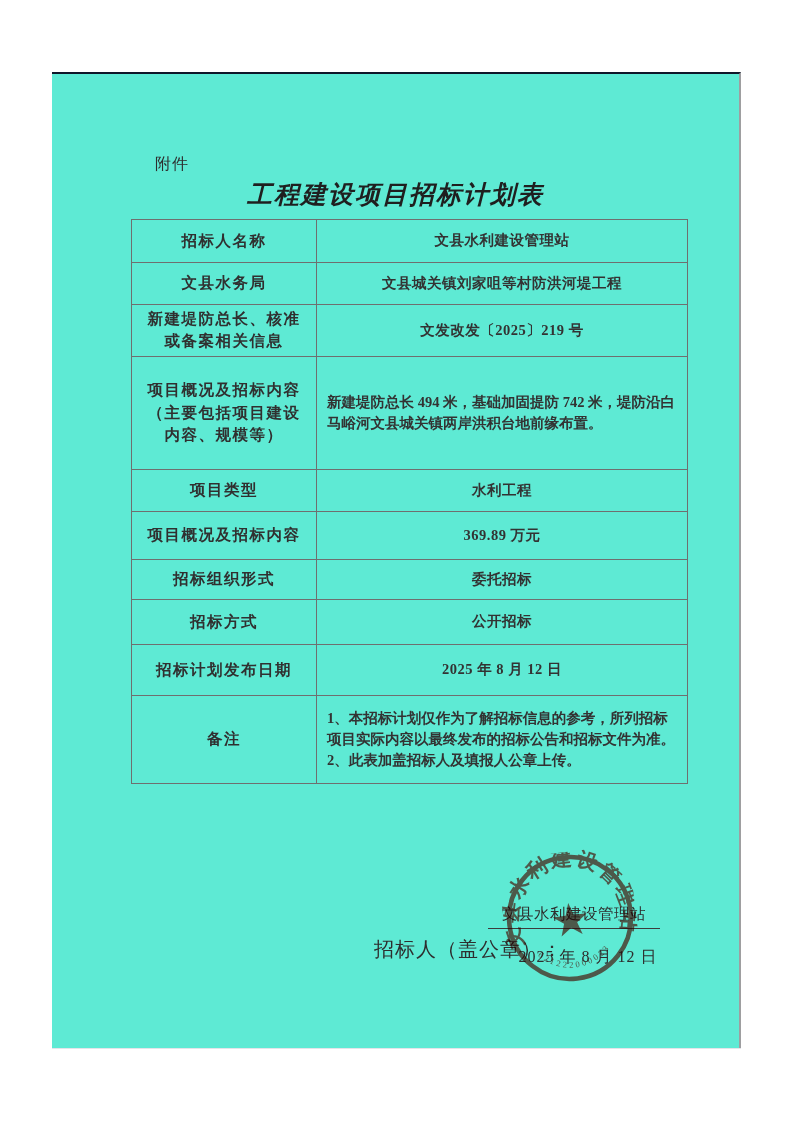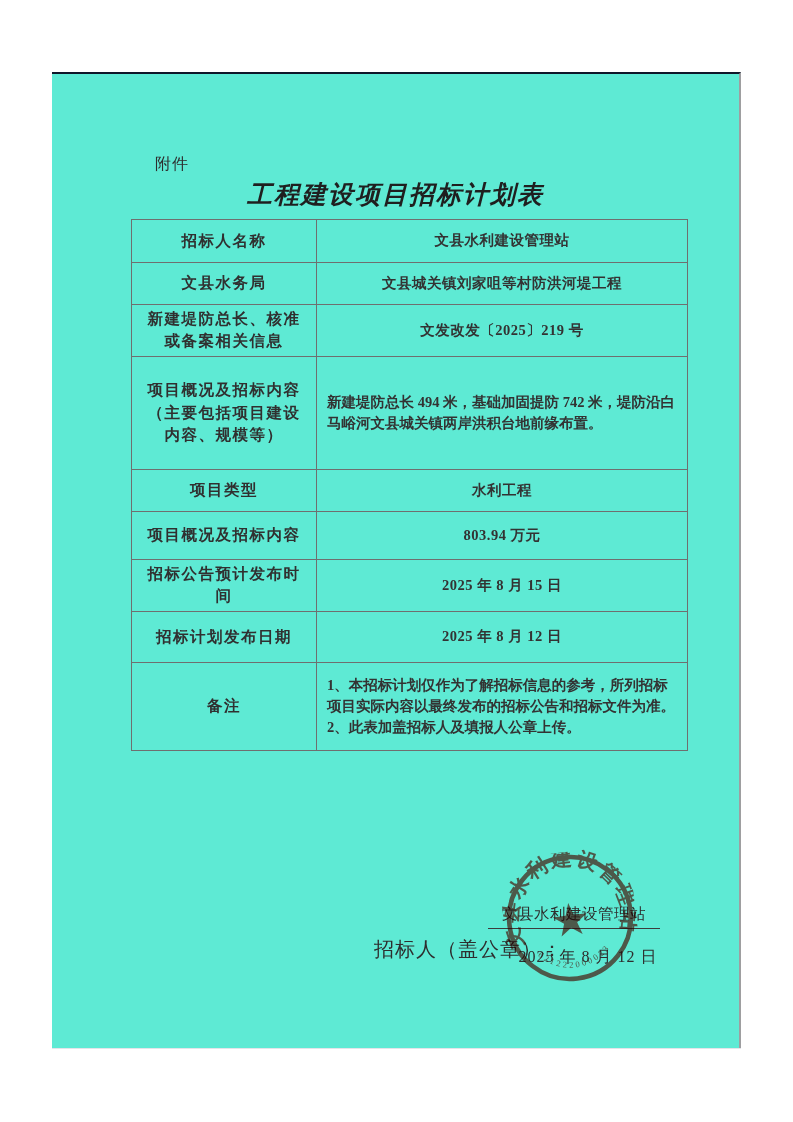--- a/index.html
+++ b/index.html
@@ -97,25 +97,29 @@
         <td class="lbl">项目概况及招标内容
 （主要包括项目建设内容、规模等）</td>
         <td class="val">新建堤防总长 494 米，基础加固提防 742 米，堤防沿白马峪河文县城关镇两岸洪积台地前缘布置。</td>
       </tr>
       <tr class="h42">
         <td class="lbl">项目类型</td>
         <td class="val">水利工程</td>
       </tr>
       <tr class="h48">
         <td class="lbl">项目概况及招标内容</td>
-        <td class="val">803.94 万元</td>
+        <td class="val">369.89 万元</td>
       </tr>
-      <tr class="h48">
-        <td class="lbl">招标公告预计发布时间</td>
-        <td class="val">2025 年 8 月 15 日</td>
+      <tr class="h40">
+        <td class="lbl">招标组织形式</td>
+        <td class="val">委托招标</td>
+      </tr>
+      <tr class="h45">
+        <td class="lbl">招标方式</td>
+        <td class="val">公开招标</td>
       </tr>
       <tr class="h51">
         <td class="lbl">招标计划发布日期</td>
         <td class="val">2025 年 8 月 12 日</td>
       </tr>
       <tr class="h88 left-val">
         <td class="lbl">备注</td>
         <td class="val">1、本招标计划仅作为了解招标信息的参考，所列招标项目实际内容以最终发布的招标公告和招标文件为准。
 2、此表加盖招标人及填报人公章上传。</td>
       </tr>

